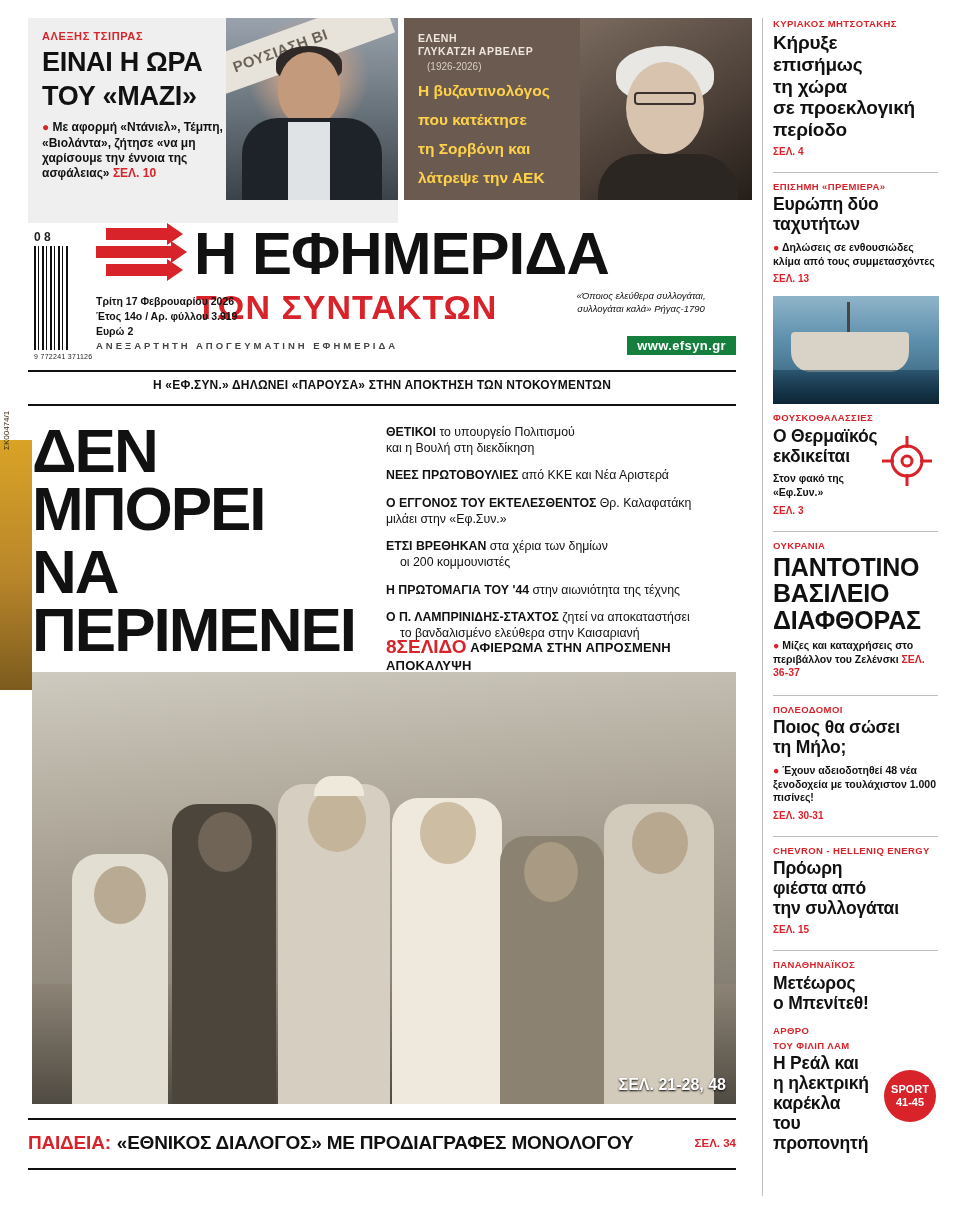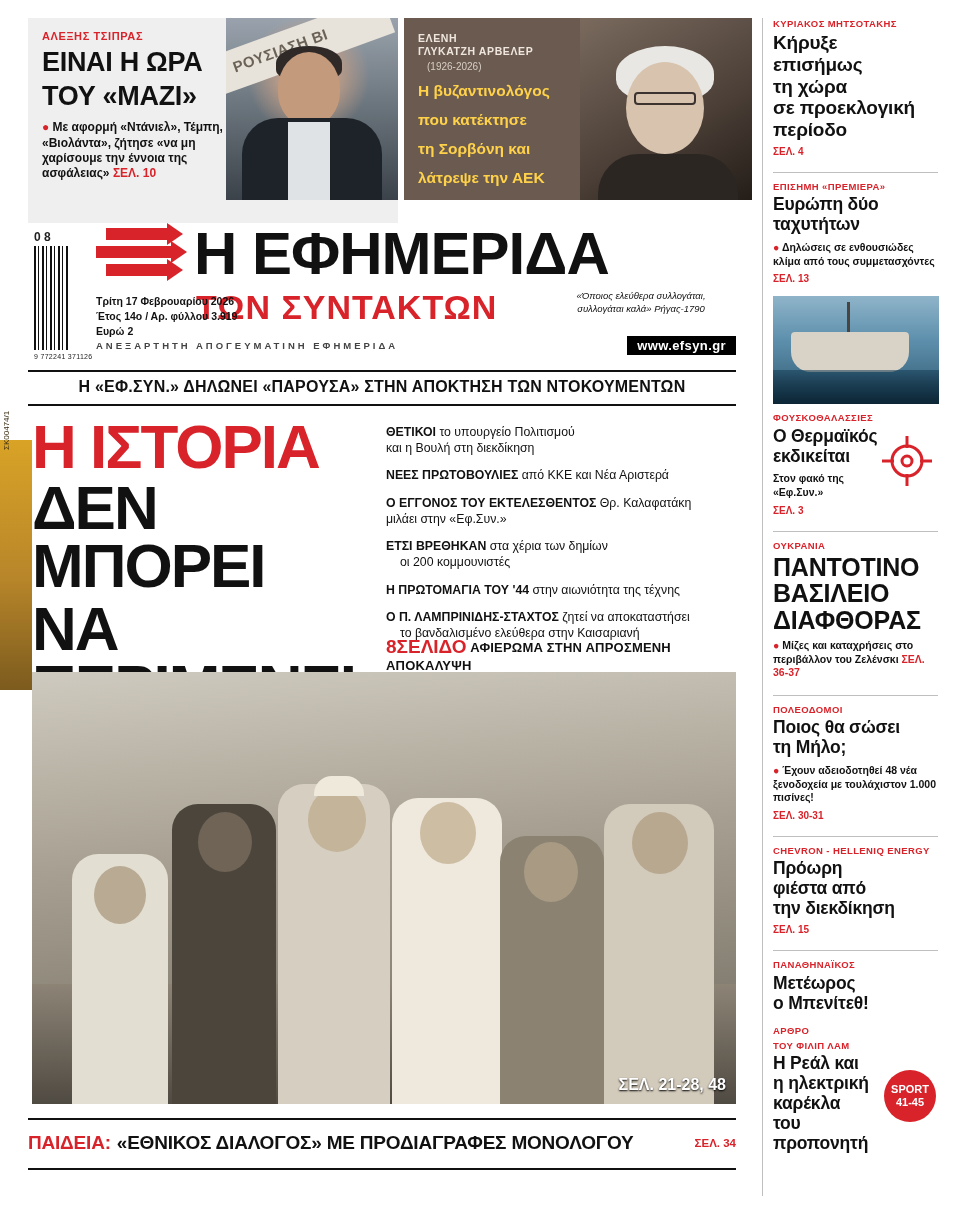--- a/index.html
+++ b/index.html
@@ -197,29 +197,29 @@
     font-size: 9.5px; font-style: italic; line-height: 1.35; color: #111;
   }
   .strap {
     position: absolute; left: 96px; top: 112px; width: 640px; height: 22px;
     display: flex; align-items: center; justify-content: space-between;
   }
   .strap .sub-txt {
     font-size: 9.5px; letter-spacing: 3px; color: #444; font-weight: bold;
   }
   .strap .site {
-    background: #000000; color: #fff; font-weight: bold; font-size: 13px;
+    background: #15803d; color: #fff; font-weight: bold; font-size: 13px;
     padding: 2px 10px; letter-spacing: .4px;
   }
   .rule-thin { position: absolute; left: 28px; top: 370px; width: 708px; border-top: 2px solid #111; }
 
   
   .banner-line {
     position: absolute; left: 28px; top: 378px; width: 708px;
-    font-size: 16px; font-weight: bold; text-align: center; letter-spacing: .2px; color: #111;
+    font-size: 12px; font-weight: bold; text-align: center; letter-spacing: .2px; color: #111;
   }
   .rule-thin2 { position: absolute; left: 28px; top: 404px; width: 708px; border-top: 2px solid #111; }
 
   
   .main-head {
     position: absolute; left: 32px; top: 418px; width: 340px;
   }
   .mh1 {
     color: #d8232a; font-weight: bold; font-size: 62px; line-height: .92;
     letter-spacing: -2px;
@@ -406,21 +406,21 @@
       </div>
       <div class="rail-sel">ΣΕΛ. 30-31</div>
     </div>
     <div class="rail-divider"></div>
 
     <div class="rail-item">
       <div class="rail-kicker">CHEVRON - HELLENIQ ENERGY</div>
       <div class="rail-head h20">
         <div>Πρόωρη</div>
         <div>φιέστα από</div>
-        <div>την διεκδίκηση</div>
+        <div>την συλλογάται</div>
       </div>
       <div class="rail-sel">ΣΕΛ. 15</div>
     </div>
     <div class="rail-divider"></div>
 
     <div class="rail-item">
       <div class="rail-kicker">ΠΑΝΑΘΗΝΑΪΚΟΣ</div>
       <div class="rail-head h20">
         <div>Μετέωρος</div>
         <div>ο Μπενίτεθ!</div>
@@ -478,21 +478,20 @@
       <div class="sub-txt">ΑΝΕΞΑΡΤΗΤΗ ΑΠΟΓΕΥΜΑΤΙΝΗ ΕΦΗΜΕΡΙΔΑ</div>
       <div class="site">www.efsyn.gr</div>
     </div>
   </div>
 
   <div class="rule-thin"></div>
   <div class="banner-line">Η «ΕΦ.ΣΥΝ.» ΔΗΛΩΝΕΙ «ΠΑΡΟΥΣΑ» ΣΤΗΝ ΑΠΟΚΤΗΣΗ ΤΩΝ ΝΤΟΚΟΥΜΕΝΤΩΝ</div>
   <div class="rule-thin2"></div>
 
   <div class="main-head">
-    <div class="mh1">Η ΙΣΤΟΡΙΑ</div>
     <div class="mh2">ΔΕΝ ΜΠΟΡΕΙ</div>
     <div class="mh2">ΝΑ ΠΕΡΙΜΕΝΕΙ</div>
   </div>
 
   <div class="bullets">
     <div class="b-item">
       <b>ΘΕΤΙΚΟΙ</b><span> το υπουργείο Πολιτισμού</span>
       <span class="b-line2">και η Βουλή στη διεκδίκηση</span>
     </div>
     <div class="b-item">

